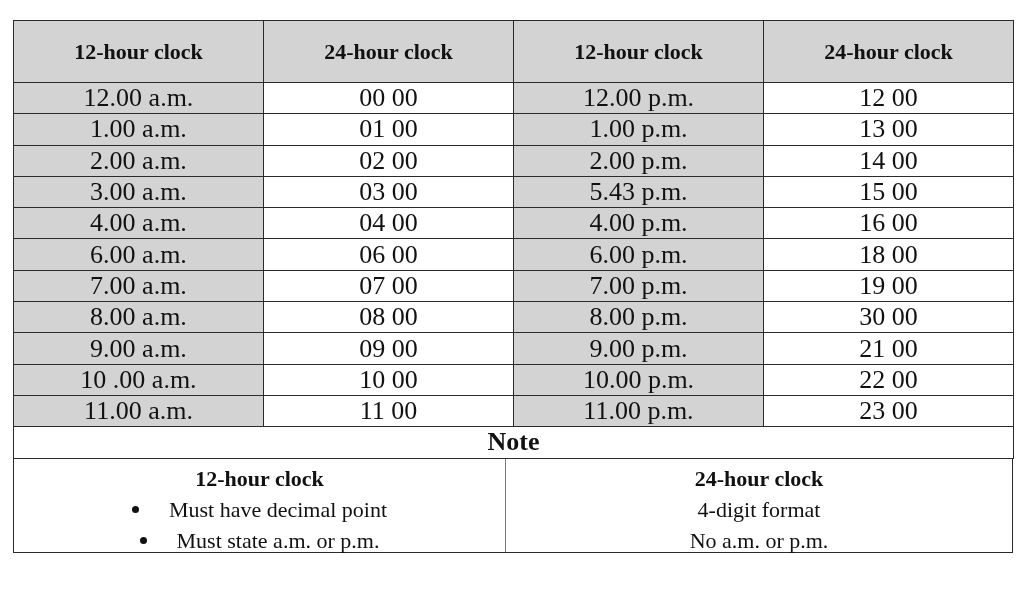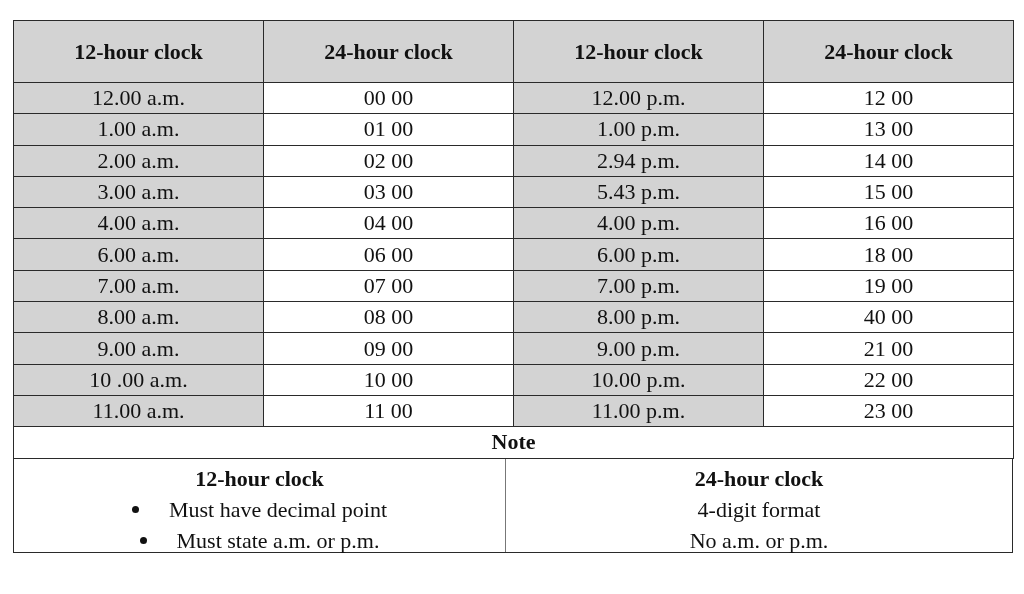--- a/index.html
+++ b/index.html
@@ -3,21 +3,21 @@
   <meta charset="utf-8">
   <style>
     html, body { margin: 0; padding: 0; background: #ffffff; }
     body { width: 1024px; height: 594px; position: relative; overflow: hidden;
            font-family: "Liberation Serif", "DejaVu Serif", serif; color: #111; }
     .frame { position: absolute; left: 13px; top: 11px; width: 1000px; margin-top: 9px; }
     table.clock { border-collapse: collapse; width: 1000px; table-layout: fixed; }
     table.clock col { width: 250px; }
     table.clock th, table.clock td {
       border: 1.5px solid #2a2a2a; text-align: center; padding: 0;
-      font-size: 22px; line-height: 1;
+      font-size: 26px; line-height: 1;
     }
     table.clock th { height: 61px; background: #d3d3d3; font-weight: bold; font-size: 22px; }
     table.clock td { height: 30.3px; }
     td.shade { background: #d3d3d3; }
     td.plain { background: #ffffff; }
     .note-row td { height: 31px; font-weight: bold; background: #fff; }
     .note-body { display: flex; border: 1.5px solid #2a2a2a; border-top: none; height: 93px; }
     .note-col { flex: none; display: flex; flex-direction: column; align-items: center;
                 justify-content: flex-start; padding-top: 4px; font-size: 22px; line-height: 31px; }
     .note-col.left { width: 491px; border-right: 1.5px solid #777; }
@@ -55,21 +55,21 @@
       </tr>
       <tr>
         <td class="shade">1.00 a.m.</td>
         <td class="plain">01 00</td>
         <td class="shade">1.00 p.m.</td>
         <td class="plain">13 00</td>
       </tr>
       <tr>
         <td class="shade">2.00 a.m.</td>
         <td class="plain">02 00</td>
-        <td class="shade">2.94 p.m.</td>
+        <td class="shade">2.00 p.m.</td>
         <td class="plain">14 00</td>
       </tr>
       <tr>
         <td class="shade">3.00 a.m.</td>
         <td class="plain">03 00</td>
         <td class="shade">5.43 p.m.</td>
         <td class="plain">15 00</td>
       </tr>
       <tr>
         <td class="shade">4.00 a.m.</td>
@@ -86,21 +86,21 @@
       <tr>
         <td class="shade">7.00 a.m.</td>
         <td class="plain">07 00</td>
         <td class="shade">7.00 p.m.</td>
         <td class="plain">19 00</td>
       </tr>
       <tr>
         <td class="shade">8.00 a.m.</td>
         <td class="plain">08 00</td>
         <td class="shade">8.00 p.m.</td>
-        <td class="plain">40 00</td>
+        <td class="plain">30 00</td>
       </tr>
       <tr>
         <td class="shade">9.00 a.m.</td>
         <td class="plain">09 00</td>
         <td class="shade">9.00 p.m.</td>
         <td class="plain">21 00</td>
       </tr>
       <tr>
         <td class="shade">10 .00 a.m.</td>
         <td class="plain">10 00</td>

